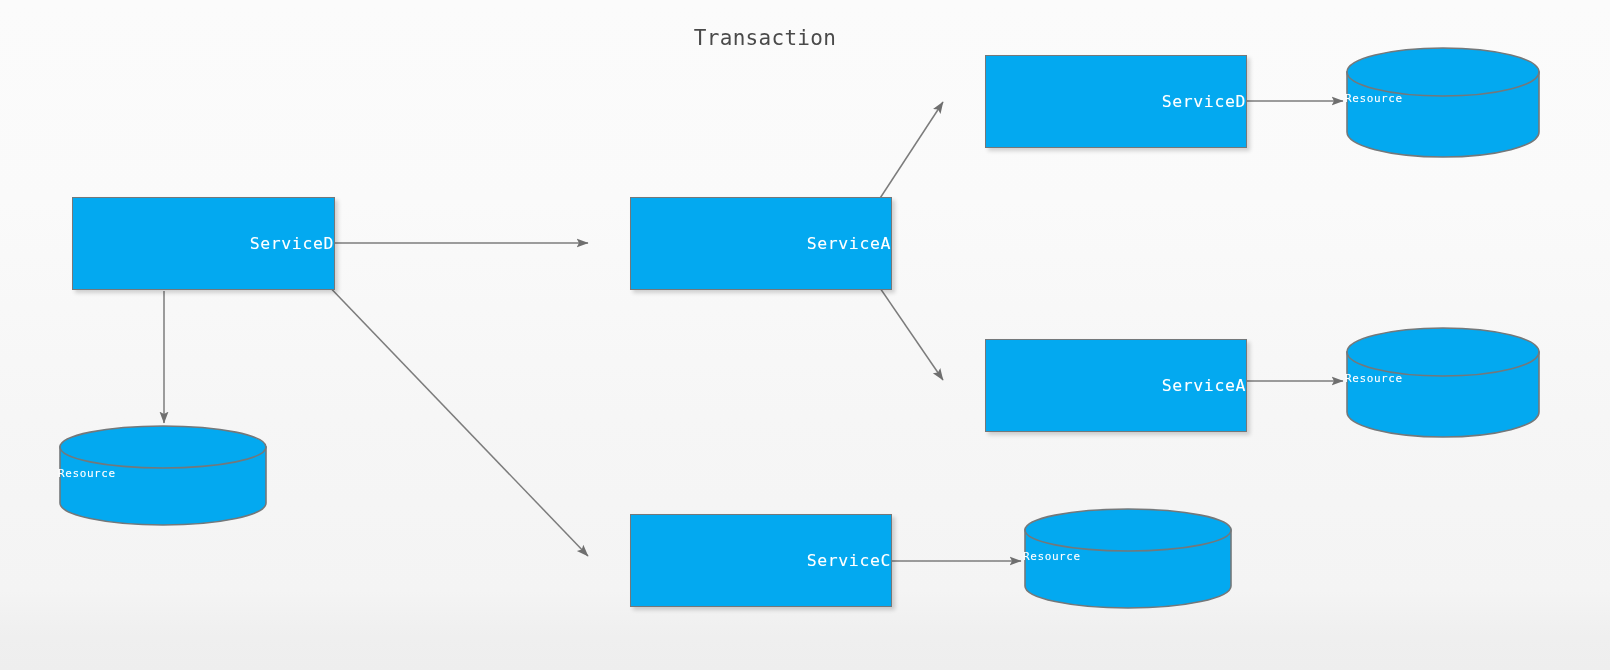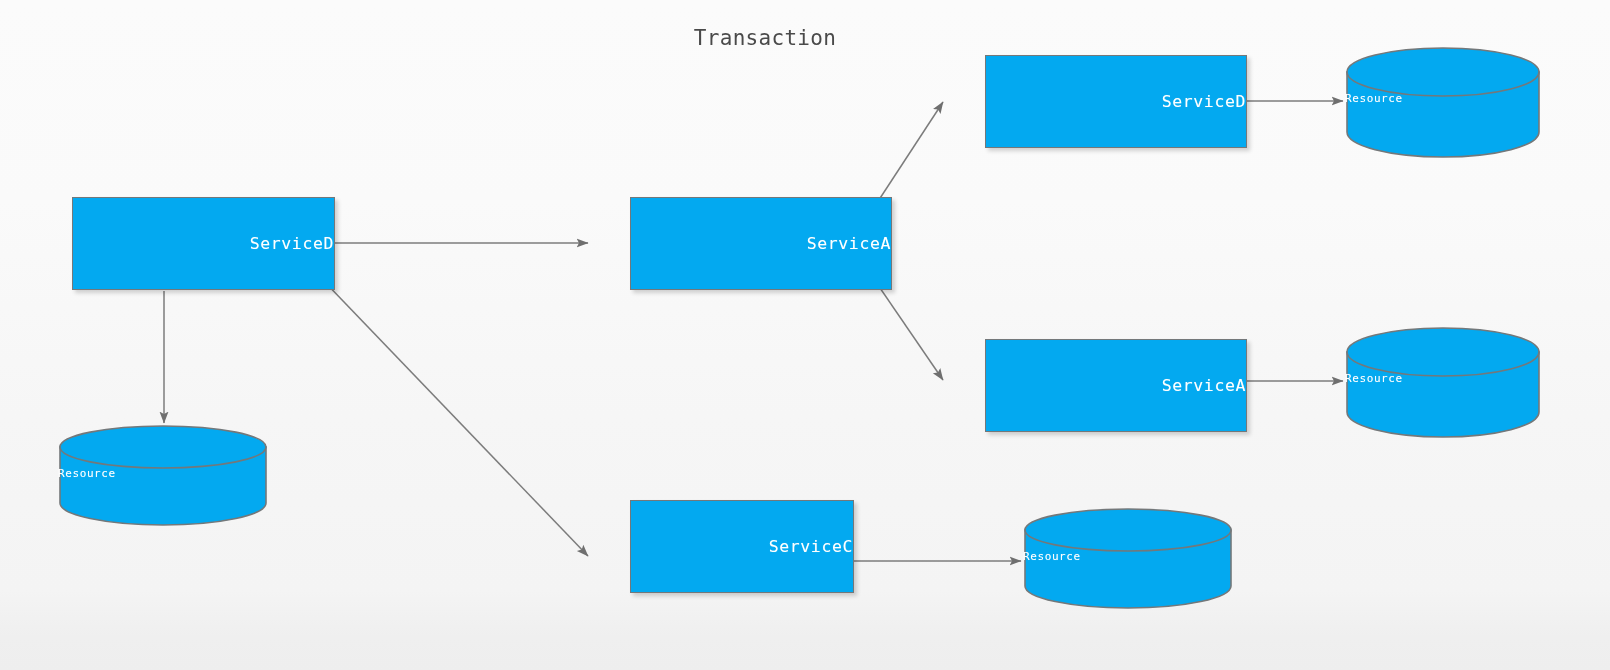--- a/index.html
+++ b/index.html
@@ -105,21 +105,21 @@
   <div class="diagram-title" style="left:765px; top:26px;">Transaction</div>
 
   <div class="node-box" style="left:32px; top:197px; width:263px; height:93px;">
     <span class="node-box-label">ServiceD</span>
   </div>
 
   <div class="node-box" style="left:590px; top:197px; width:262px; height:93px;">
     <span class="node-box-label">ServiceA</span>
   </div>
 
-  <div class="node-box" style="left:590px; top:500px; width:224px; height:93px;">
+  <div class="node-box" style="left:590px; top:514px; width:262px; height:93px;">
     <span class="node-box-label">ServiceC</span>
   </div>
 
   <div class="node-box" style="left:945px; top:55px; width:262px; height:93px;">
     <span class="node-box-label">ServiceD</span>
   </div>
 
   <div class="node-box" style="left:945px; top:339px; width:262px; height:93px;">
     <span class="node-box-label">ServiceA</span>
   </div>

